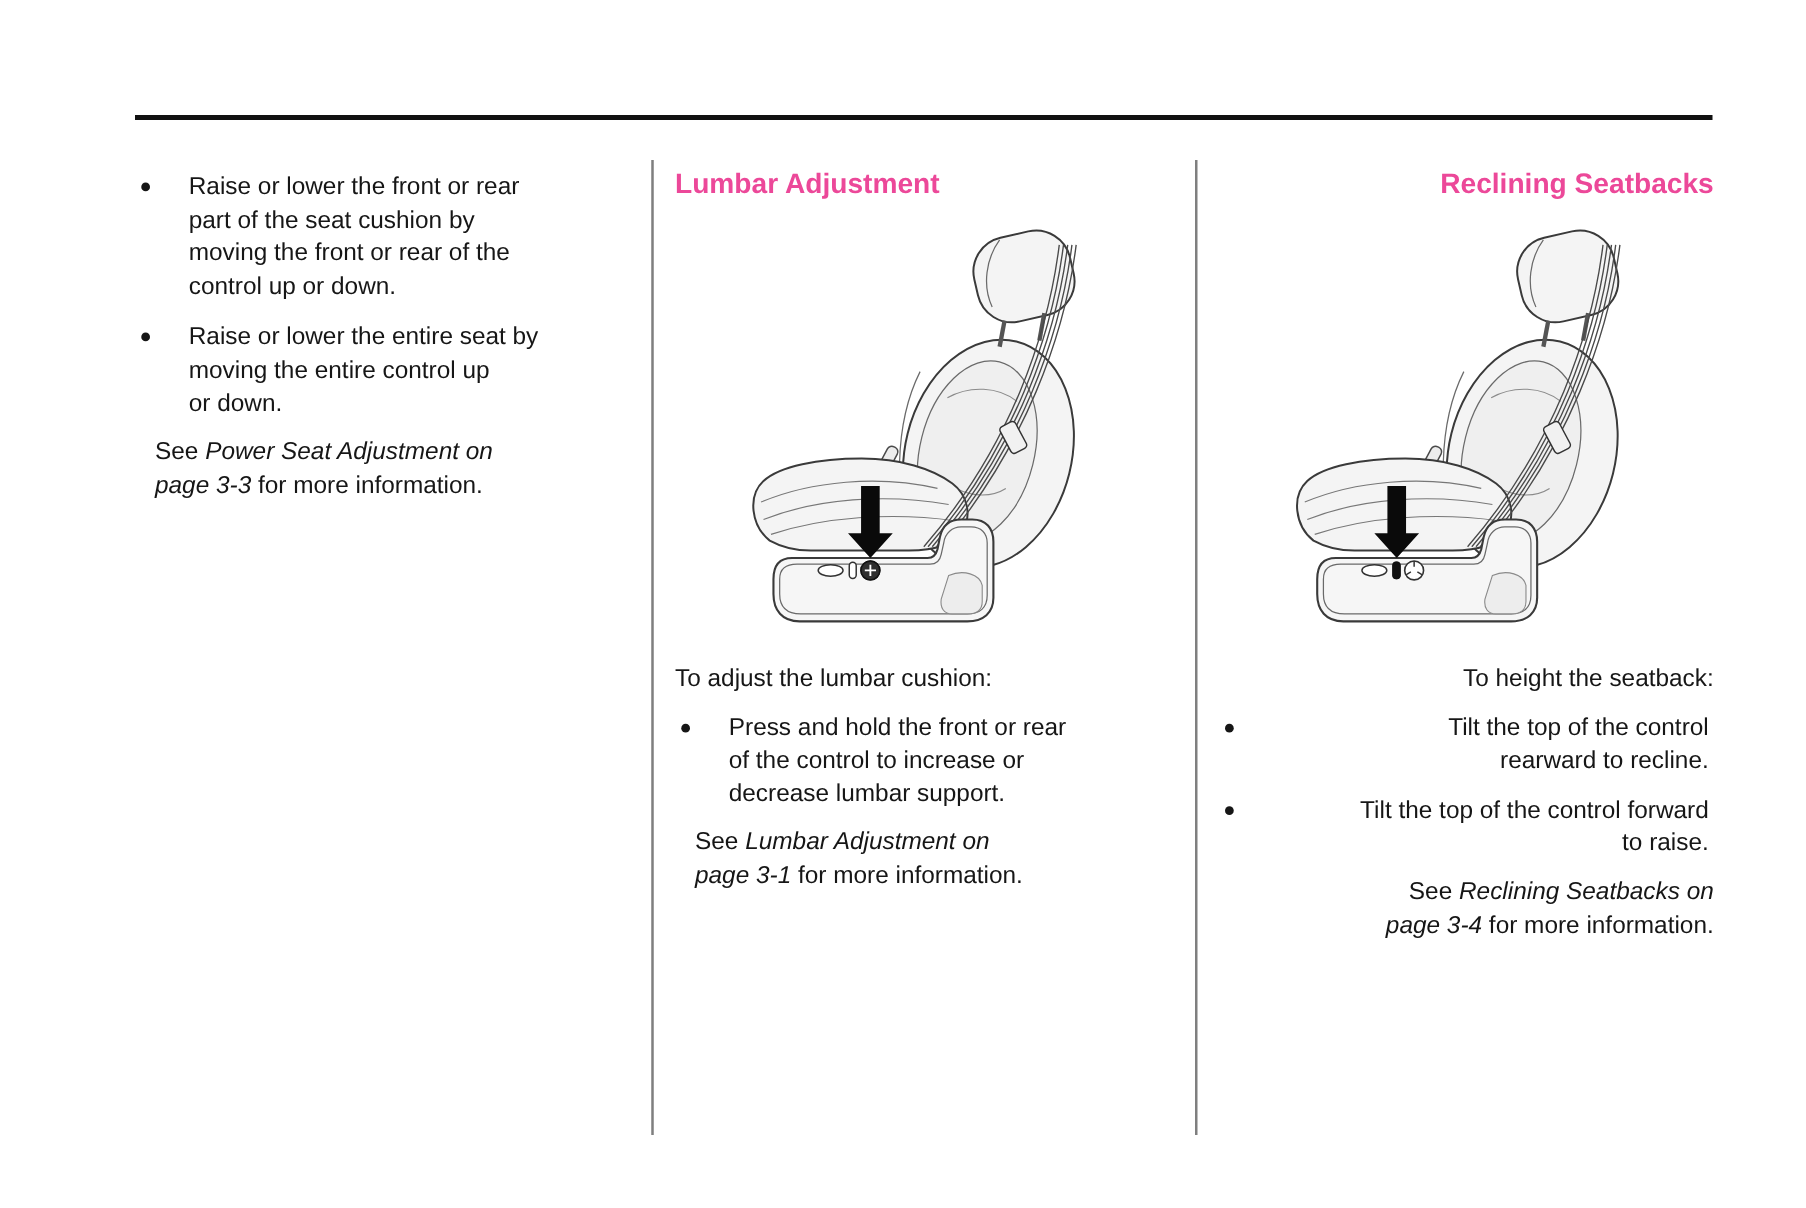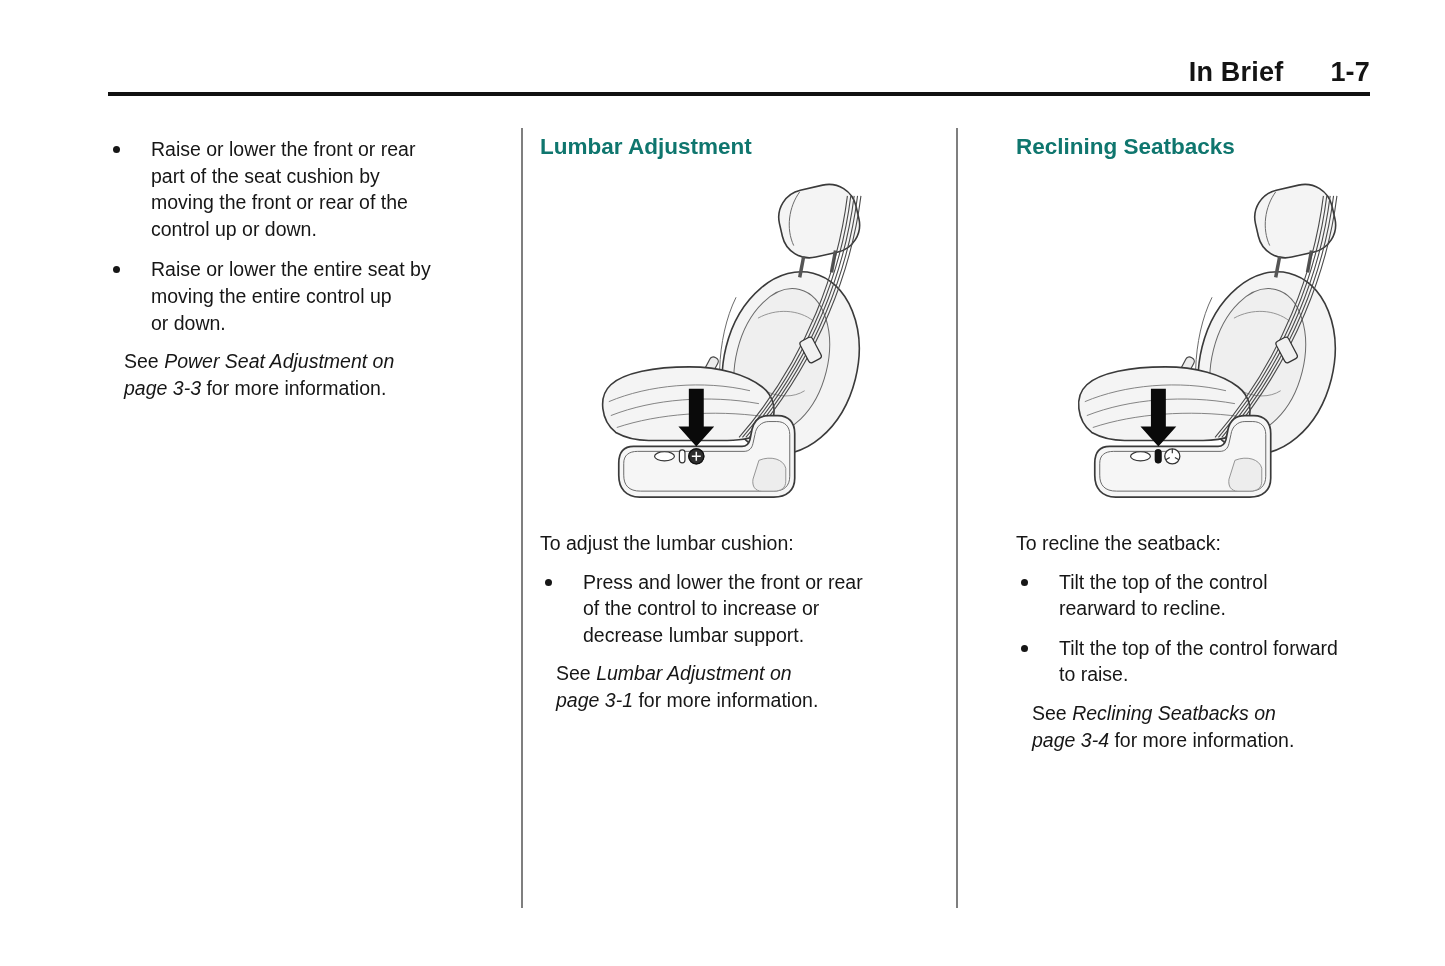--- a/index.html
+++ b/index.html
@@ -43,30 +43,30 @@
     height: 780px;
     background: #7f7f7f;
   }
   .divider.d1 { left: 521px; }
   .divider.d2 { left: 956px; }
 
   
   .col { position: absolute; top: 132px; }
   .col-left   { left: 108px; width: 392px; }
   .col-mid    { left: 540px; width: 396px; }
-  .col-right  { left: 1016px; width: 396px; }
+  .col-right  { left: 975px; width: 396px; text-align: right; }
 
   .body-text { font-size: 19.5px; line-height: 26.6px; }
 
   h2.col-heading {
     margin: 0;
     font-size: 22.5px;
     line-height: 30px;
     font-weight: bold;
-    color: #0f766e;
+    color: #ec4899;
   }
 
   .bullet { position: relative; padding-left: 39px; margin: 0; }
   .bullet .dot {
     position: absolute;
     left: 5px;
     top: 10px;
     width: 7px;
     height: 7px;
     border-radius: 50%;
@@ -134,24 +134,20 @@
       <ellipse cx="111" cy="282" rx="10" ry="4.6" fill="#ffffff" stroke="#333333" stroke-width="1.2"></ellipse>
       <rect x="126" y="275.5" width="5.6" height="13" rx="2.8" fill="#ffffff" stroke="#333333" stroke-width="1.2"></rect>
       <circle cx="143" cy="282" r="7.6" fill="#ffffff" stroke="#333333" stroke-width="1.3"></circle>
       <path d="M 143,274.4 L 143,279 M 136.4,285.5 L 140.4,283.2 M 149.6,285.5 L 145.6,283.2" stroke="#333333" stroke-width="1.2" fill="none"></path>
     </g>
   </defs>
 </svg>
 
 <div class="page">
 
-  <div class="header-title">
-    <span>In Brief</span>
-    <span>1-7</span>
-  </div>
   <div class="header-rule"></div>
 
   <div class="divider d1"></div>
   <div class="divider d2"></div>
 
   <div class="col col-left body-text">
     <div class="bullet">
         <span class="dot"></span>
         <p>Raise or lower the front or rear
 part of the seat cushion by
@@ -174,38 +170,38 @@
       <svg viewBox="0 0 390 340" width="388" height="338">
         <use href="#seat-art"></use>
         <circle cx="143" cy="282" r="7.6" fill="#2e2e2e" stroke="#111111" stroke-width="1.2"></circle>
         <path d="M 143,277.5 L 143,286.5 M 138.5,282 L 147.5,282" stroke="#ffffff" stroke-width="1.5" fill="none"></path>
         <path d="M 135.5,214 L 150.5,214 L 150.5,252 L 161,252 L 143,272 L 125,252 L 135.5,252 Z" fill="#0a0a0a"></path>
       </svg>
     </div>
     <p class="intro">To adjust the lumbar cushion:</p>
     <div class="bullet mt12">
         <span class="dot"></span>
-        <p>Press and lower the front or rear
+        <p>Press and hold the front or rear
 of the control to increase or
 decrease lumbar support.</p>
       </div>
     <p class="see-note mt11"><span>See </span><i>Lumbar Adjustment on
 page 3-1</i><span> for more information.</span></p>
   </div>
 
   <div class="col col-right body-text">
     <h2 class="col-heading">Reclining Seatbacks</h2>
     <div class="illustration">
       <svg viewBox="0 0 390 340" width="388" height="338">
         <use href="#seat-art"></use>
         <rect x="125.4" y="274.8" width="6.8" height="14.2" rx="3.2" fill="#101010"></rect>
         <path d="M 121.5,214 L 136.5,214 L 136.5,252 L 147,252 L 129,272 L 111,252 L 121.5,252 Z" fill="#0a0a0a"></path>
       </svg>
     </div>
-    <p class="intro">To recline the seatback:</p>
+    <p class="intro">To height the seatback:</p>
     <div class="bullet mt12">
         <span class="dot"></span>
         <p>Tilt the top of the control
 rearward to recline.</p>
       </div>
     <div class="bullet mt13">
         <span class="dot"></span>
         <p>Tilt the top of the control forward
 to raise.</p>
       </div>

